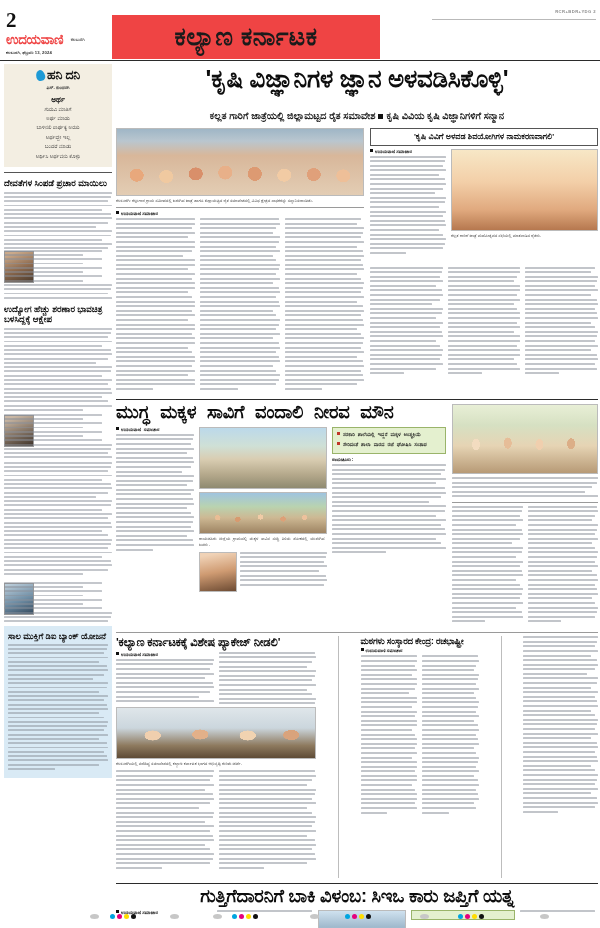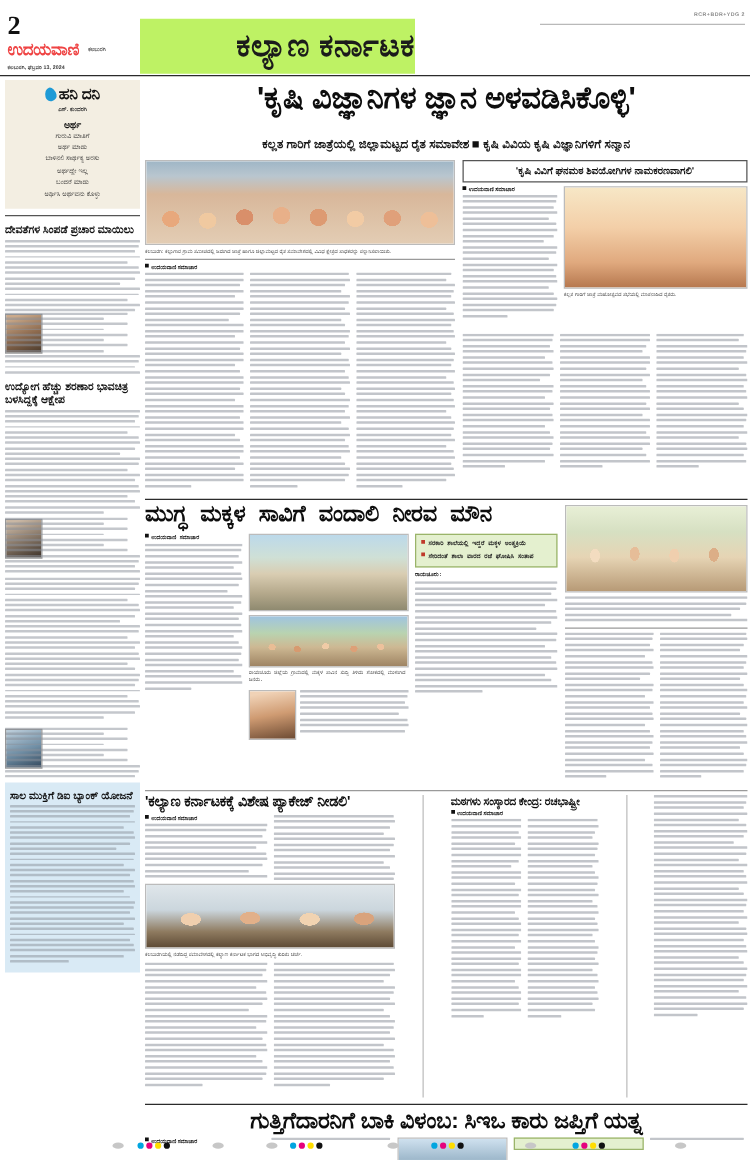--- a/index.html
+++ b/index.html
@@ -27,22 +27,22 @@
   .masthead { position:absolute; left:6px; top:12px; width:104px; }
   .folio { font-family:"Liberation Serif", serif; font-size:21px; font-weight:700; color:#111; line-height:.85; }
   .paper-name {
     font-size:13.5px; font-weight:700; color:#ef4444; letter-spacing:-.3px;
     margin-top:2px; display:inline-block;
   }
   .paper-sub { font-size:4.4px; color:#555; display:inline-block; margin-left:3px; vertical-align:3px; font-weight:700;}
   .dateline { font-size:4.2px; color:#333; margin-top:2.5px; font-weight:700; letter-spacing:.1px;}
 
   .banner {
-    position:absolute; left:112px; top:15px; width:220px; height:44px;
-    background:#bef264; display:flex; align-items:center; justify-content:flex-end;
+    position:absolute; left:112px; top:15px; width:268px; height:44px;
+    background:#ef4444; display:flex; align-items:center; justify-content:center;
   }
   .banner-txt {
     font-size:25px; font-weight:700; color:#1b1b1b; letter-spacing:.5px;
     font-family:"Liberation Sans", sans-serif;
   }
   .head-rule { position:absolute; left:0; top:60px; width:600px; height:1.2px; background:#2b2b2b;}
 
   
   .sidebar { position:absolute; left:4px; top:64px; width:108px; height:832px; }
   .side-div { width:100%; height:1px; background:#555; margin:5px 0;}
@@ -507,21 +507,21 @@
               <div class="ln s3"></div>
               <div class="ln s1"></div>
             <div class="ln s4"></div>
               <div class="ln last"></div>
           </div>
         </div>
       </div>
 
       <div style="width:228px">
         <div class="quote-box">
-          <div class="quote-head">'ಕೃಷಿ ವಿವಿಗೆ ಘನಮಠ ಶಿವಯೋಗಿಗಳ ನಾಮಕರಣವಾಗಲಿ'</div>
+          <div class="quote-head">'ಕೃಷಿ ವಿವಿಗೆ ಅಳವಡ ಶಿವಯೋಗಿಗಳ ನಾಮಕರಣವಾಗಲಿ'</div>
         </div>
         <div style="display:flex; gap:5px; margin-top:3px;">
           <div style="width:76px">
             <div class="kicker"><span class="bsq"></span><span>ಉದಯವಾಣಿ ಸಮಾಚಾರ</span></div>
             <div class="body-col" style="height:108px">
               <div class="ln s1"></div>
                 <div class="ln s3"></div>
                 <div class="ln s2"></div>
                 <div class="ln s1"></div>
               <div class="ln s4"></div>

